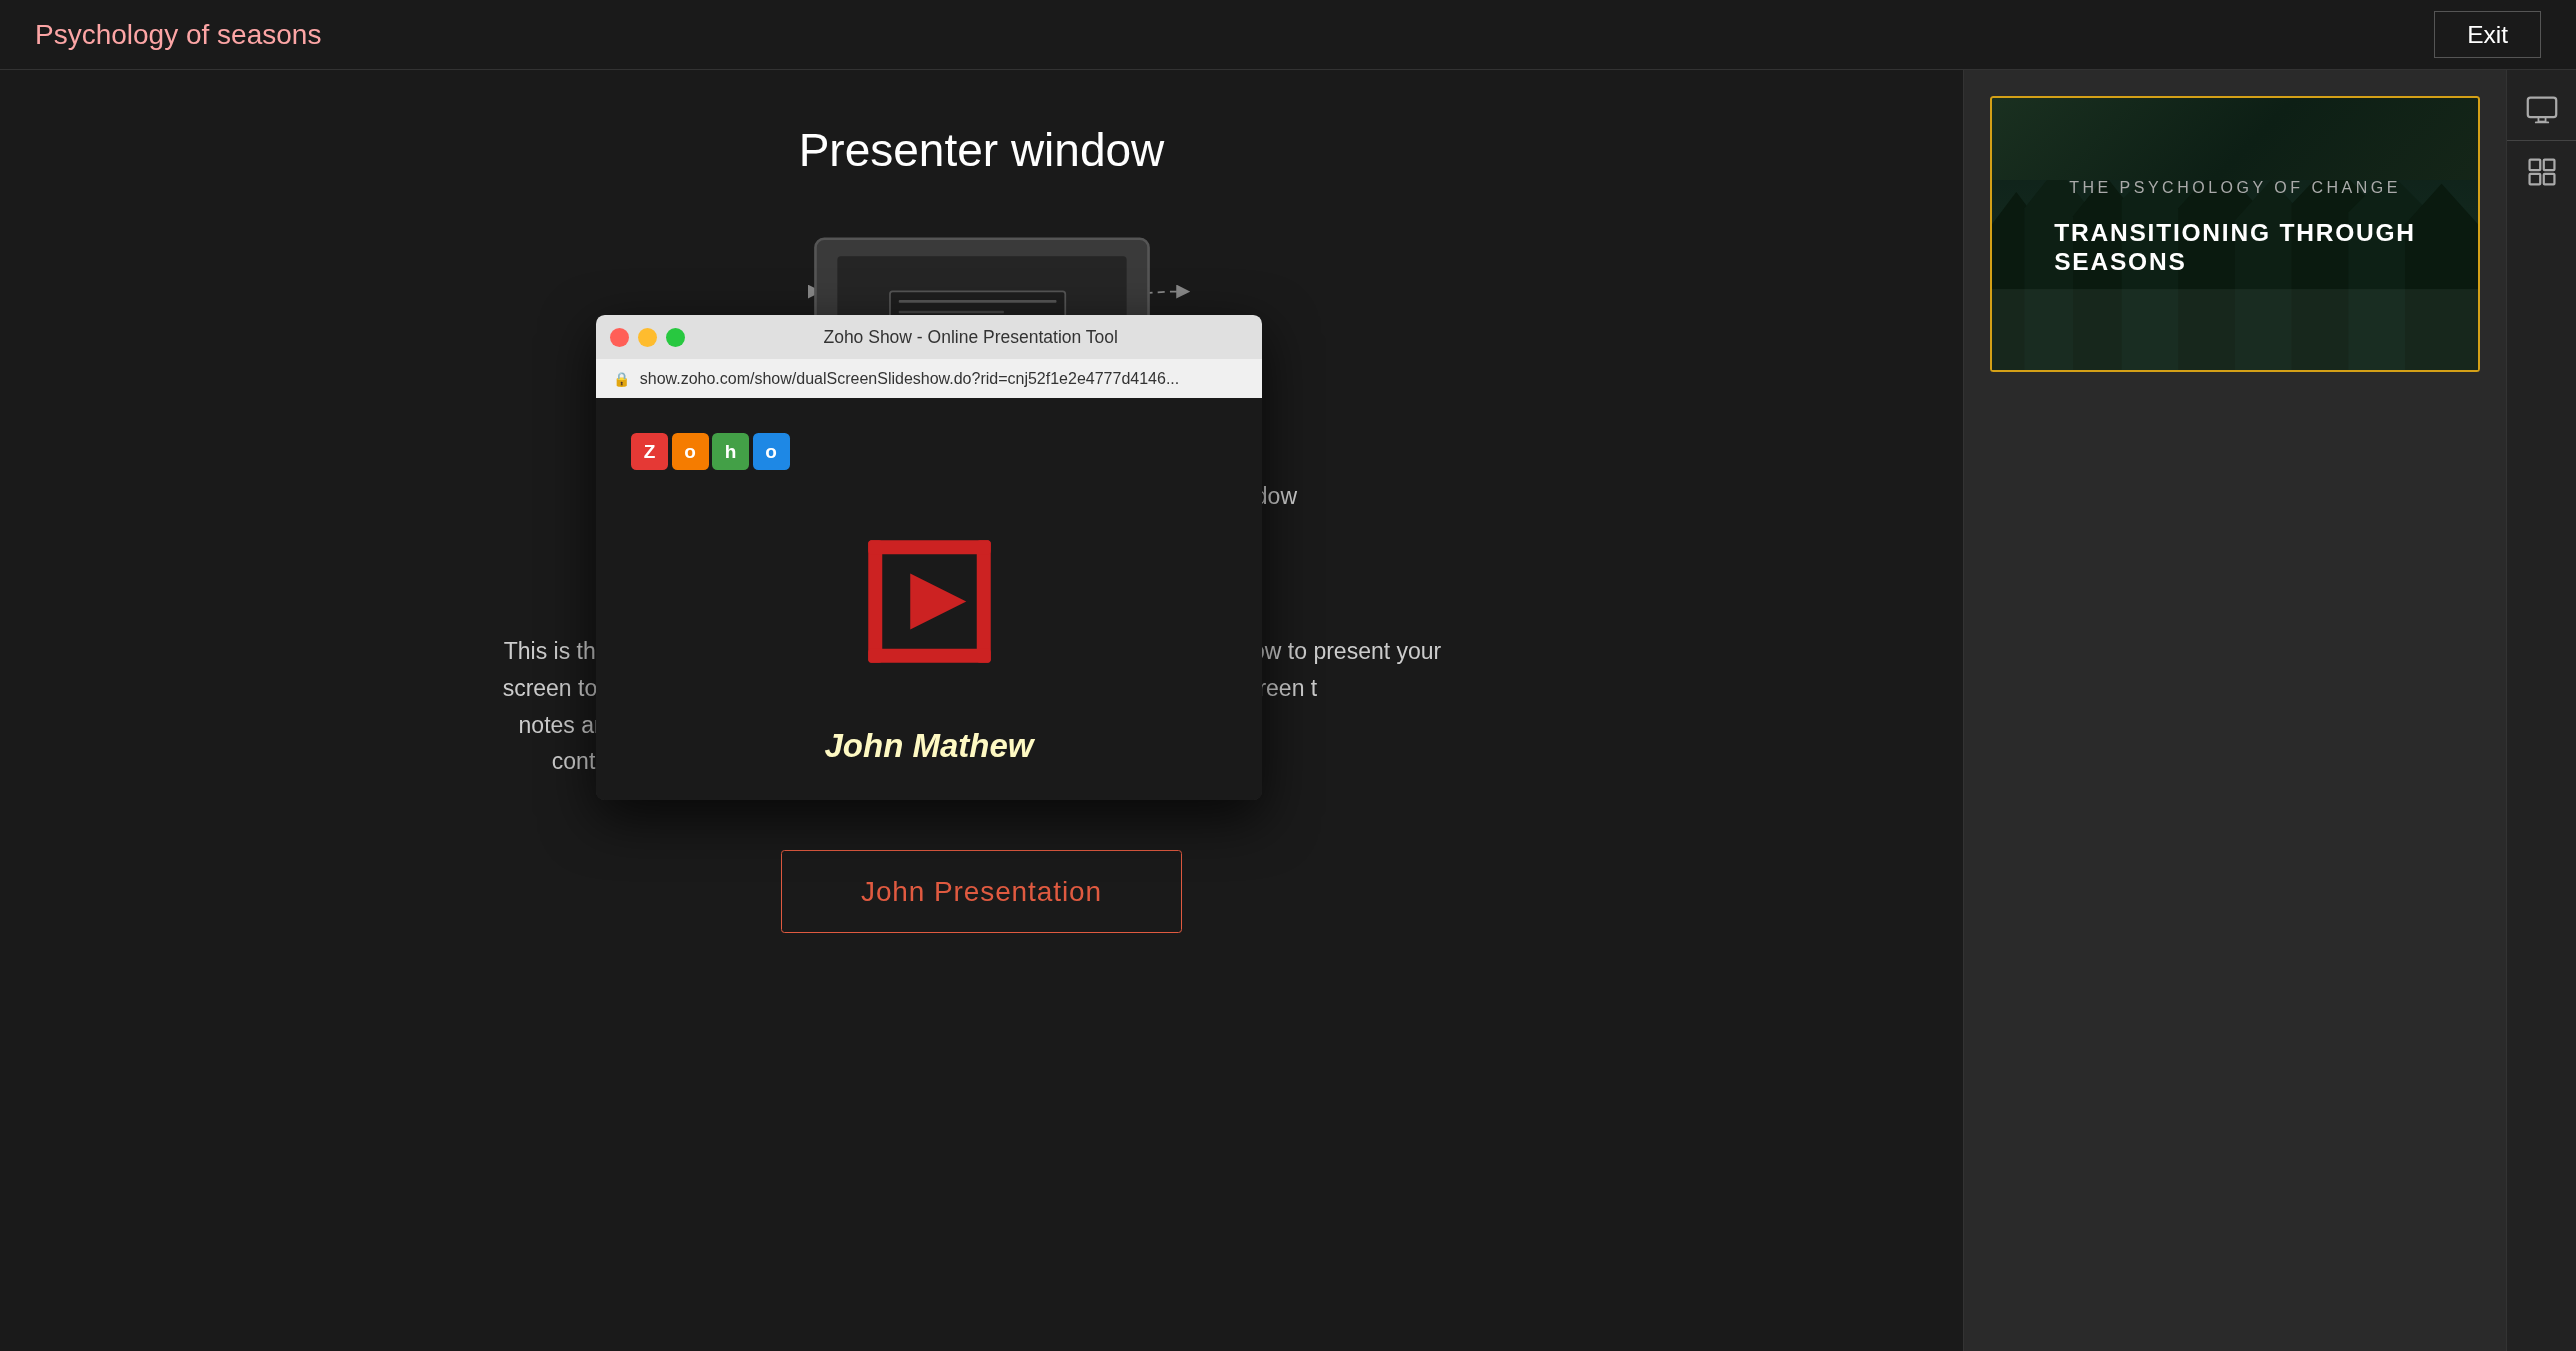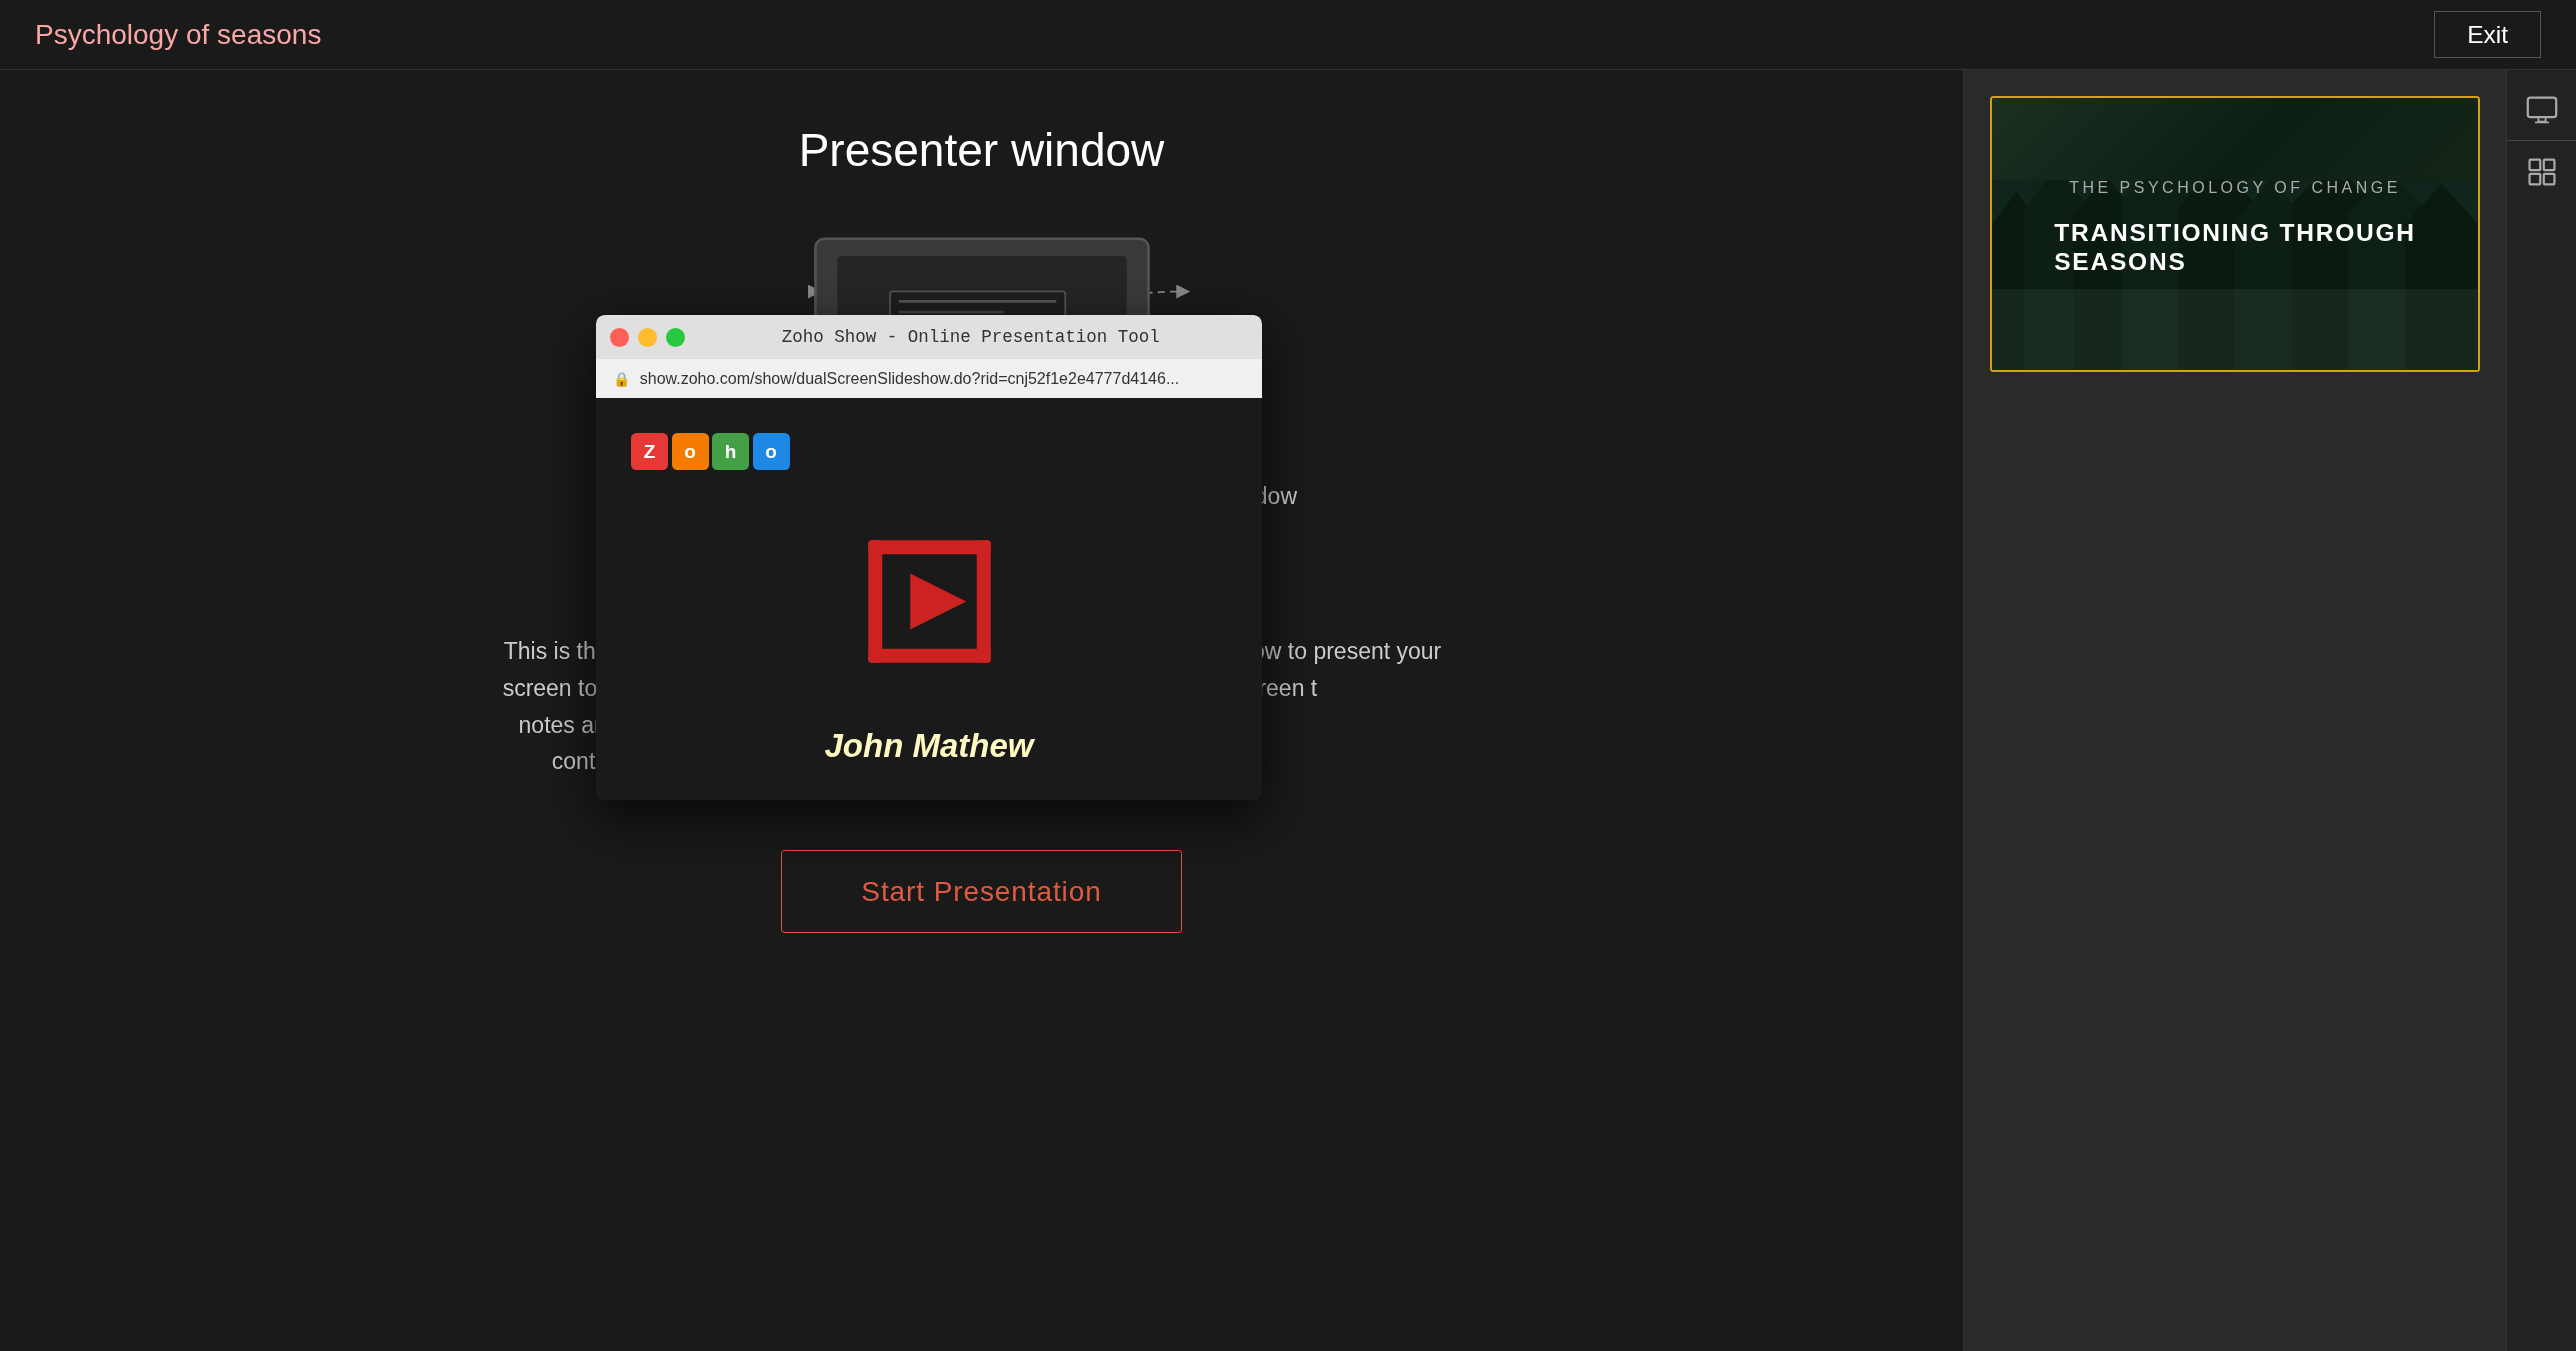--- a/index.html
+++ b/index.html
@@ -209,21 +209,20 @@
       z-index: 10;
     }
 
     .popup-titlebar {
       height: 44px;
       background: #e0e0e0;
       display: flex;
       align-items: center;
       padding: 0 14px;
       gap: 8.8px;
-      font-family: Liberation Mono, monospace;
     }
 
     .traffic-light {
       width: 19px;
       height: 19px;
       border-radius: 50%;
       display: inline-block;
     }
     .tl-red { background: #ff5f57; }
     .tl-yellow { background: #febc2e; }
@@ -362,21 +361,21 @@
       <span style="position:absolute;bottom:53px;left:-35px;font-size:23px;color:#ccc;white-space:nowrap;">Presenter window</span>
       <span style="position:absolute;bottom:53px;right:-70px;font-size:23px;color:#ccc;white-space:nowrap;">Audience window</span>
     </div>
 
     <div class="descriptions">
       <p class="description-text">This is the 'Presenter's Window'. Use this screen to select specific slides, view slide notes and more, without disturbing the content on the projector screen.</p>
       <div class="description-divider"></div>
       <p class="description-text">The Audience window to present your slide screen t</p>
     </div>
 
-    <button class="start-btn">Start Presentation</button>
+    <button class="start-btn">John Presentation</button>
 
     <div class="popup-window">
 
       <div class="popup-titlebar">
         <span class="traffic-light tl-red"></span>
         <span class="traffic-light tl-yellow"></span>
         <span class="traffic-light tl-green"></span>
         <span class="popup-title-text">Zoho Show - Online Presentation Tool</span>
       </div>
 

